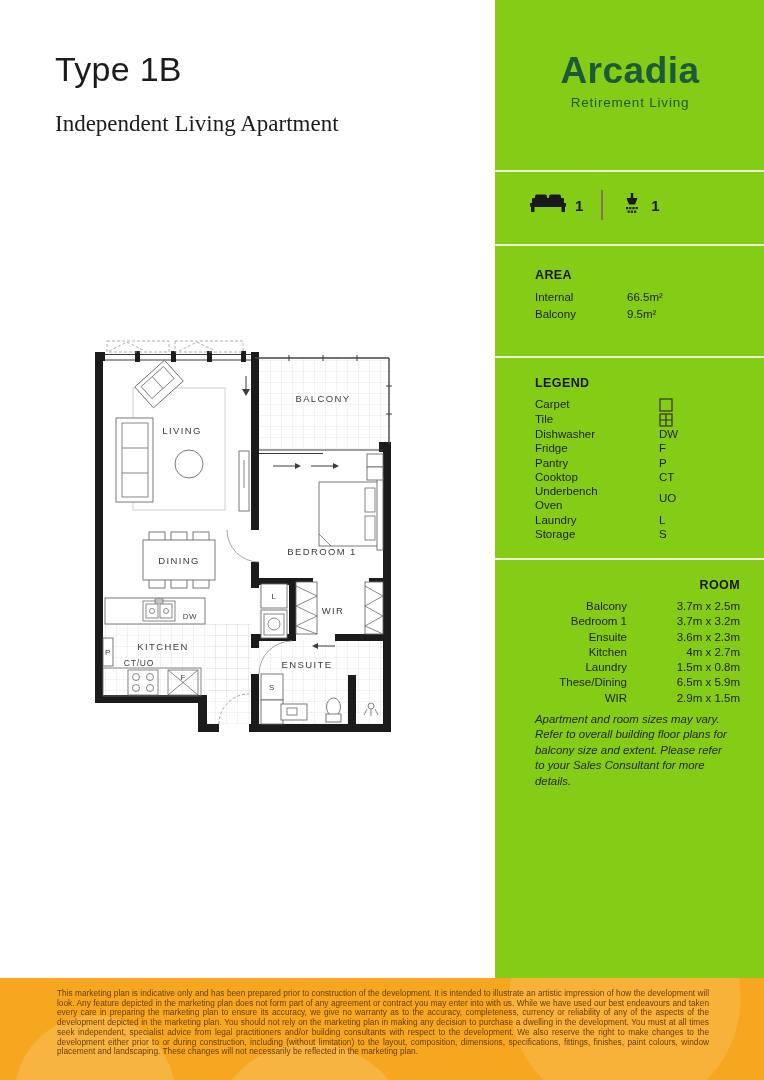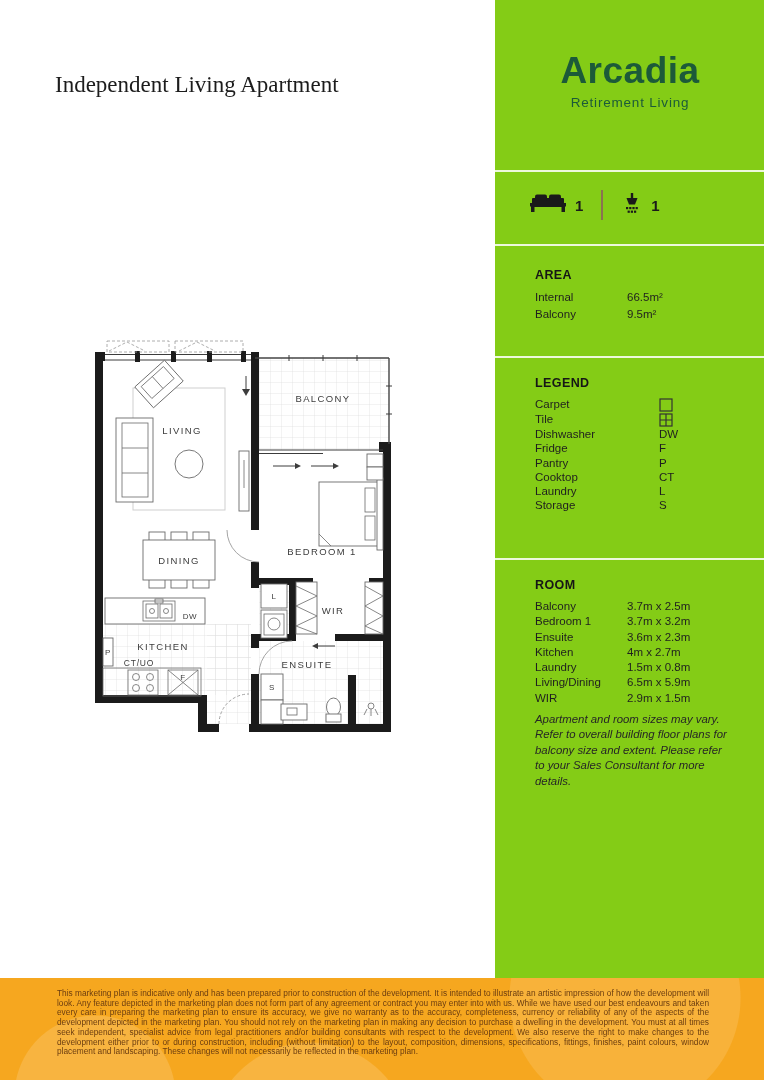--- a/index.html
+++ b/index.html
@@ -24,21 +24,21 @@
   .d1{top:170px}.d2{top:244px}.d3{top:356px}.d4{top:558px}
 
   .stats-row { position:absolute; top:190px; left:34px; display:flex; align-items:center; }
   .stat { display:flex; align-items:center; gap:8px; }
   .stat-count { font-size:15px; font-weight:bold; color:#1a1a1a; }
   .stat-sep { width:2px; height:30px; background:#8a7351; margin:0 18px; }
 
   .sb-block { position:absolute; left:40px; right:24px; color:#1f1f1f; }
   .area-block   { top:268px; }
   .legend-block { top:376px; }
-  .room-block   { top:578px; }
+  .room-block   { top:578px;text-align:right; }
   .sb-heading { font-size:12.5px; font-weight:bold; letter-spacing:0.4px; color:#161616; margin-bottom:7px; }
   .data-row { display:flex; align-items:center; font-size:11.5px; }
   .area-block .data-row { line-height:16.5px; }
   .legend-block .data-row { line-height:14.3px;gap:32px; }
   .room-block .data-row { line-height:15.3px; }
   .data-row .lbl { width:92px; flex:none; }
   .data-row .val { flex:1; }
   .swatch { display:inline-block; vertical-align:middle; }
 
   .note-block { position:absolute; left:40px; top:712px; width:195px;
@@ -67,20 +67,21 @@
   .fp-label { font-family:"Liberation Sans",sans-serif; font-size:9.5px; fill:#3c3c3c; letter-spacing:1.4px; }
   .fp-label-sm { font-family:"Liberation Sans",sans-serif; font-size:8.5px; fill:#3c3c3c; letter-spacing:0.8px; }
   .fp-code  { font-family:"Liberation Sans",sans-serif; font-size:8px; fill:#3c3c3c; letter-spacing:0.5px; }
 </style>
 </head>
 <body>
 
 <div class="page">
 
   <div class="title-block">
+    <div class="title-main">Type 1B</div>
     <div class="title-sub">Independent Living Apartment</div>
   </div>
 
   <svg class="floorplan" width="332" height="398" viewBox="0 0 332 398" xmlns="http://www.w3.org/2000/svg">
     <defs>
       <pattern id="tl" width="11" height="11" patternUnits="userSpaceOnUse">
         <path d="M 11 0 H 0 V 11" stroke="#dcdcdc" stroke-width="0.7" fill="none"></path>
       </pattern>
     </defs>
 
@@ -347,20 +348,24 @@
       </div>
       <div class="data-row">
         <span class="lbl">Pantry</span>
         <span class="val">P</span>
       </div>
       <div class="data-row">
         <span class="lbl">Cooktop</span>
         <span class="val">CT</span>
       </div>
       <div class="data-row">
+        <span class="lbl">Underbench Oven</span>
+        <span class="val">UO</span>
+      </div>
+      <div class="data-row">
         <span class="lbl">Laundry</span>
         <span class="val">L</span>
       </div>
       <div class="data-row">
         <span class="lbl">Storage</span>
         <span class="val">S</span>
       </div>
     </div>
 
     <div class="divider d4"></div>
@@ -381,21 +386,21 @@
       </div>
       <div class="data-row">
         <span class="lbl">Kitchen</span>
         <span class="val">4m x 2.7m</span>
       </div>
       <div class="data-row">
         <span class="lbl">Laundry</span>
         <span class="val">1.5m x 0.8m</span>
       </div>
       <div class="data-row">
-        <span class="lbl">Living/Dining</span>
+        <span class="lbl">These/Dining</span>
         <span class="val">6.5m x 5.9m</span>
       </div>
       <div class="data-row">
         <span class="lbl">WIR</span>
         <span class="val">2.9m x 1.5m</span>
       </div>
     </div>
 
     <div class="note-block">Apartment and room sizes may vary. Refer to overall building floor plans for balcony size and extent. Please refer to your Sales Consultant for more details.</div>
   </div>

